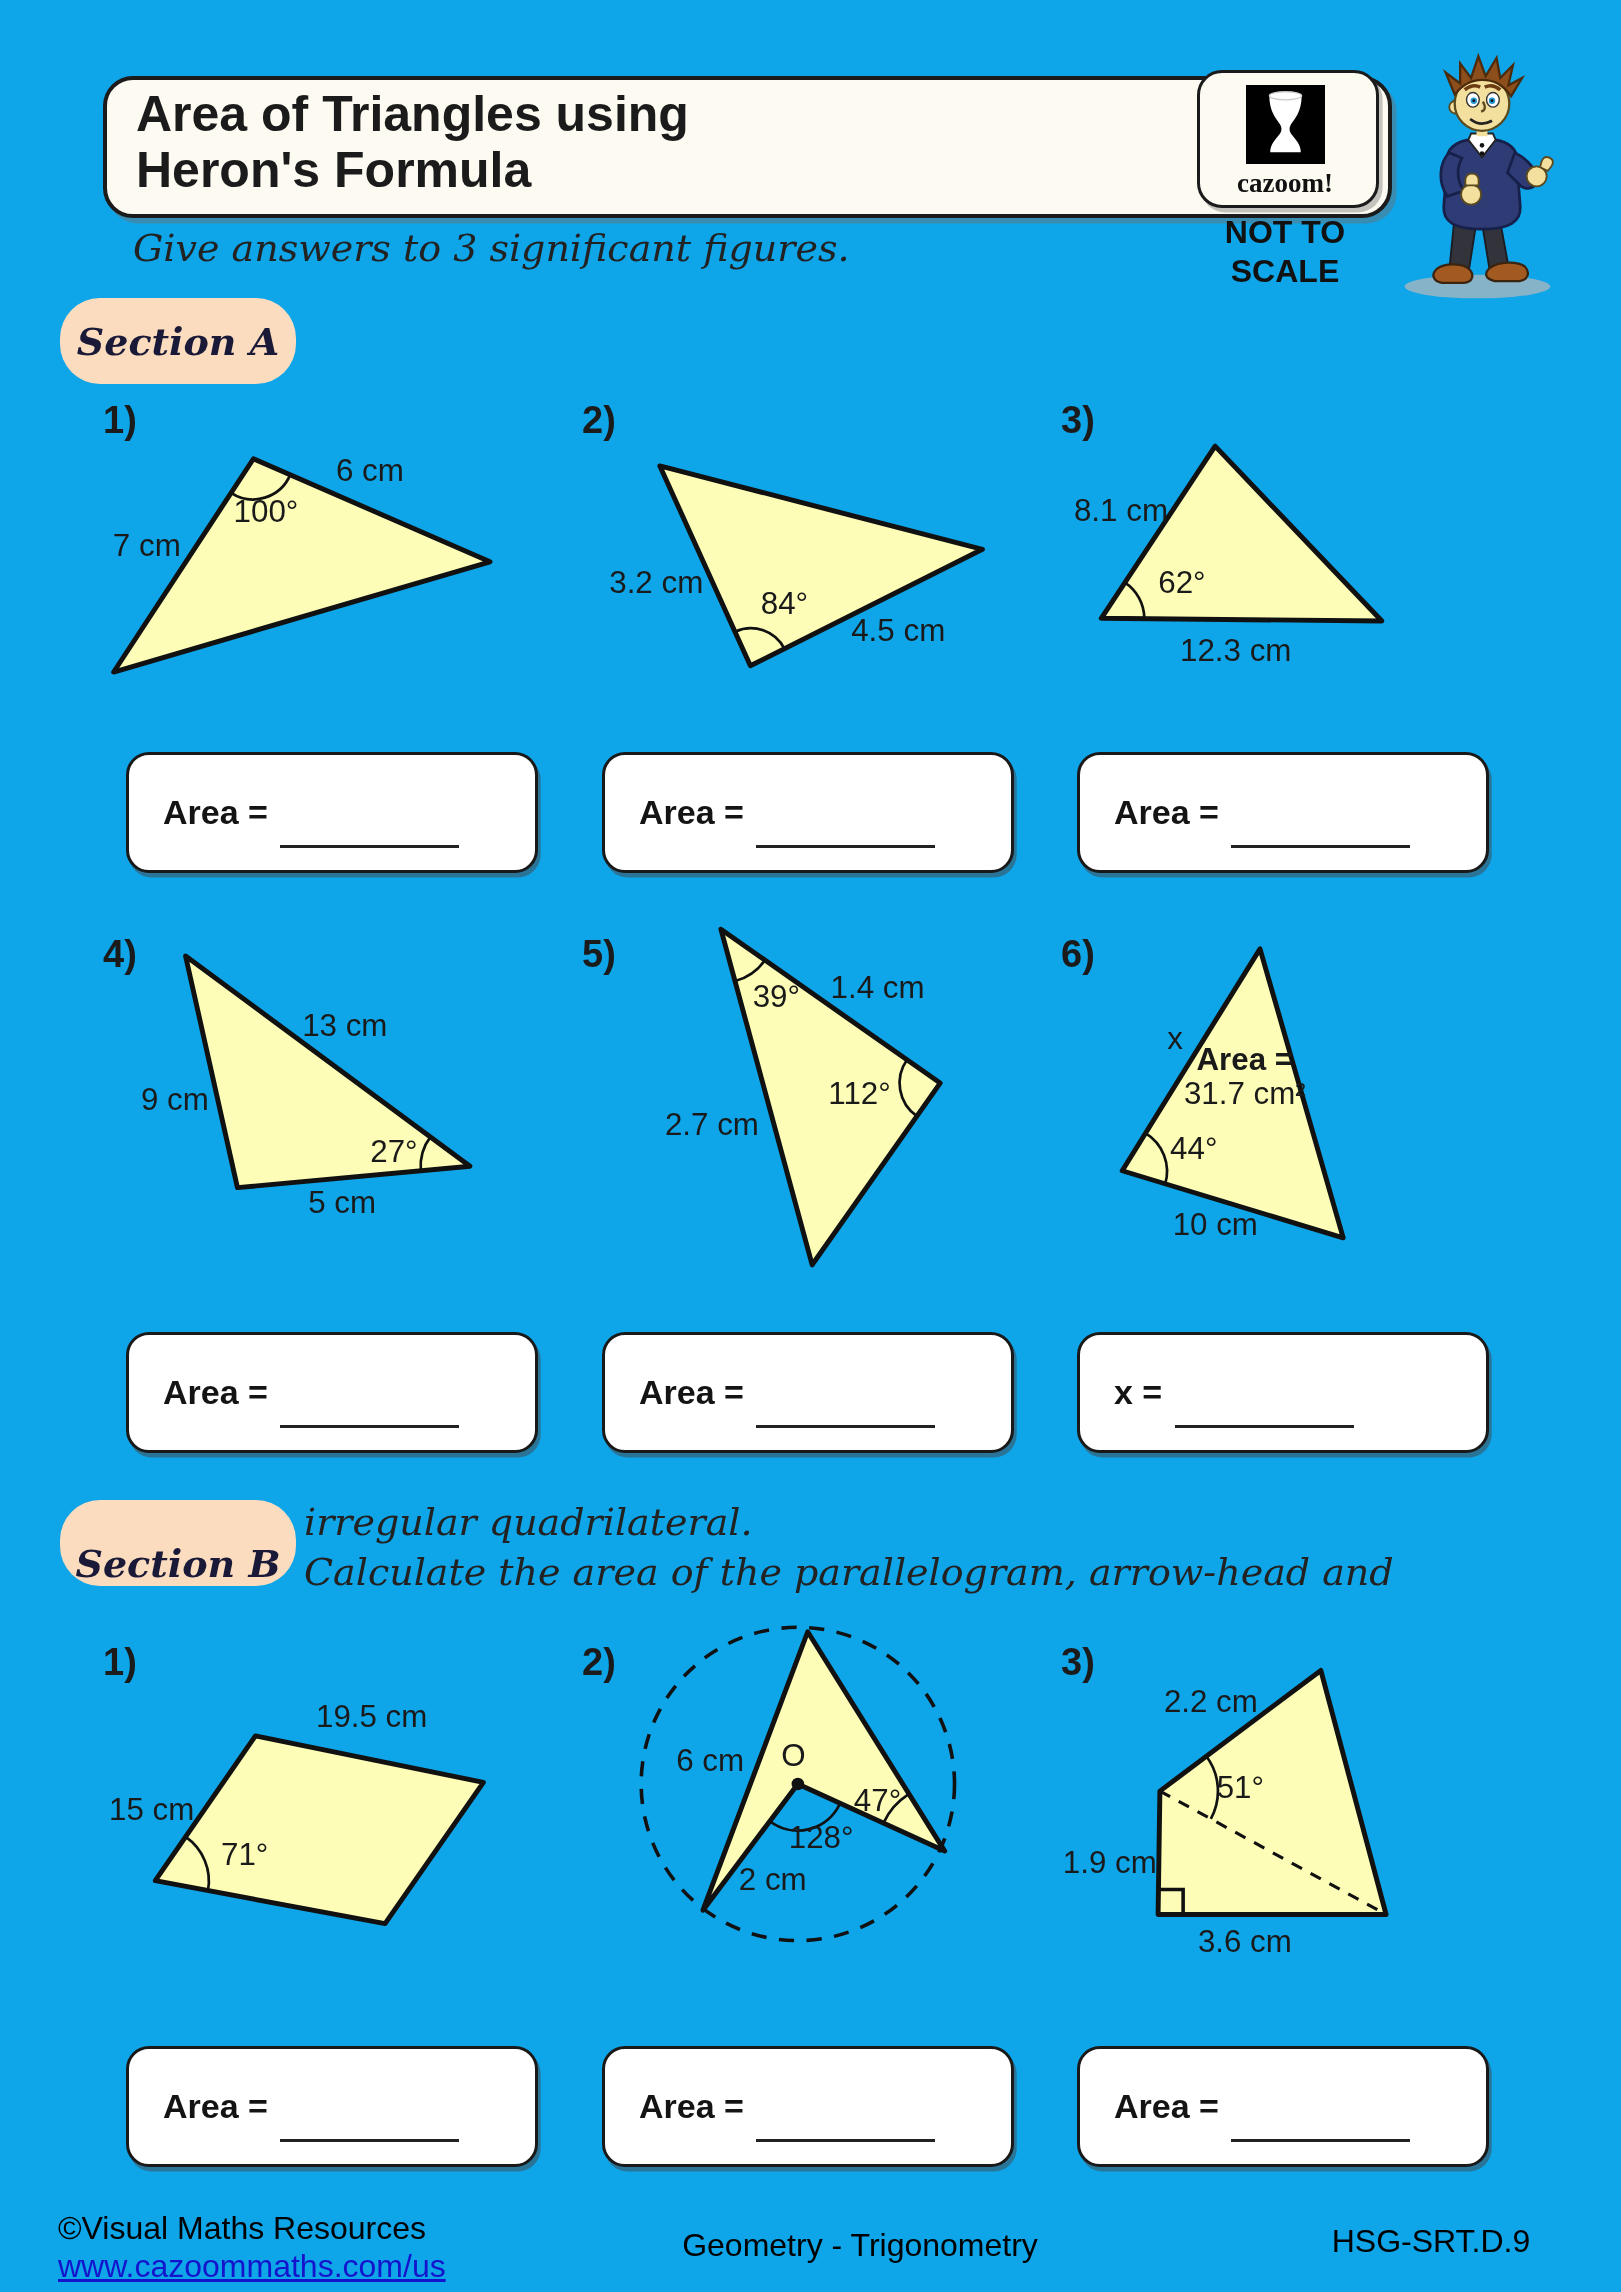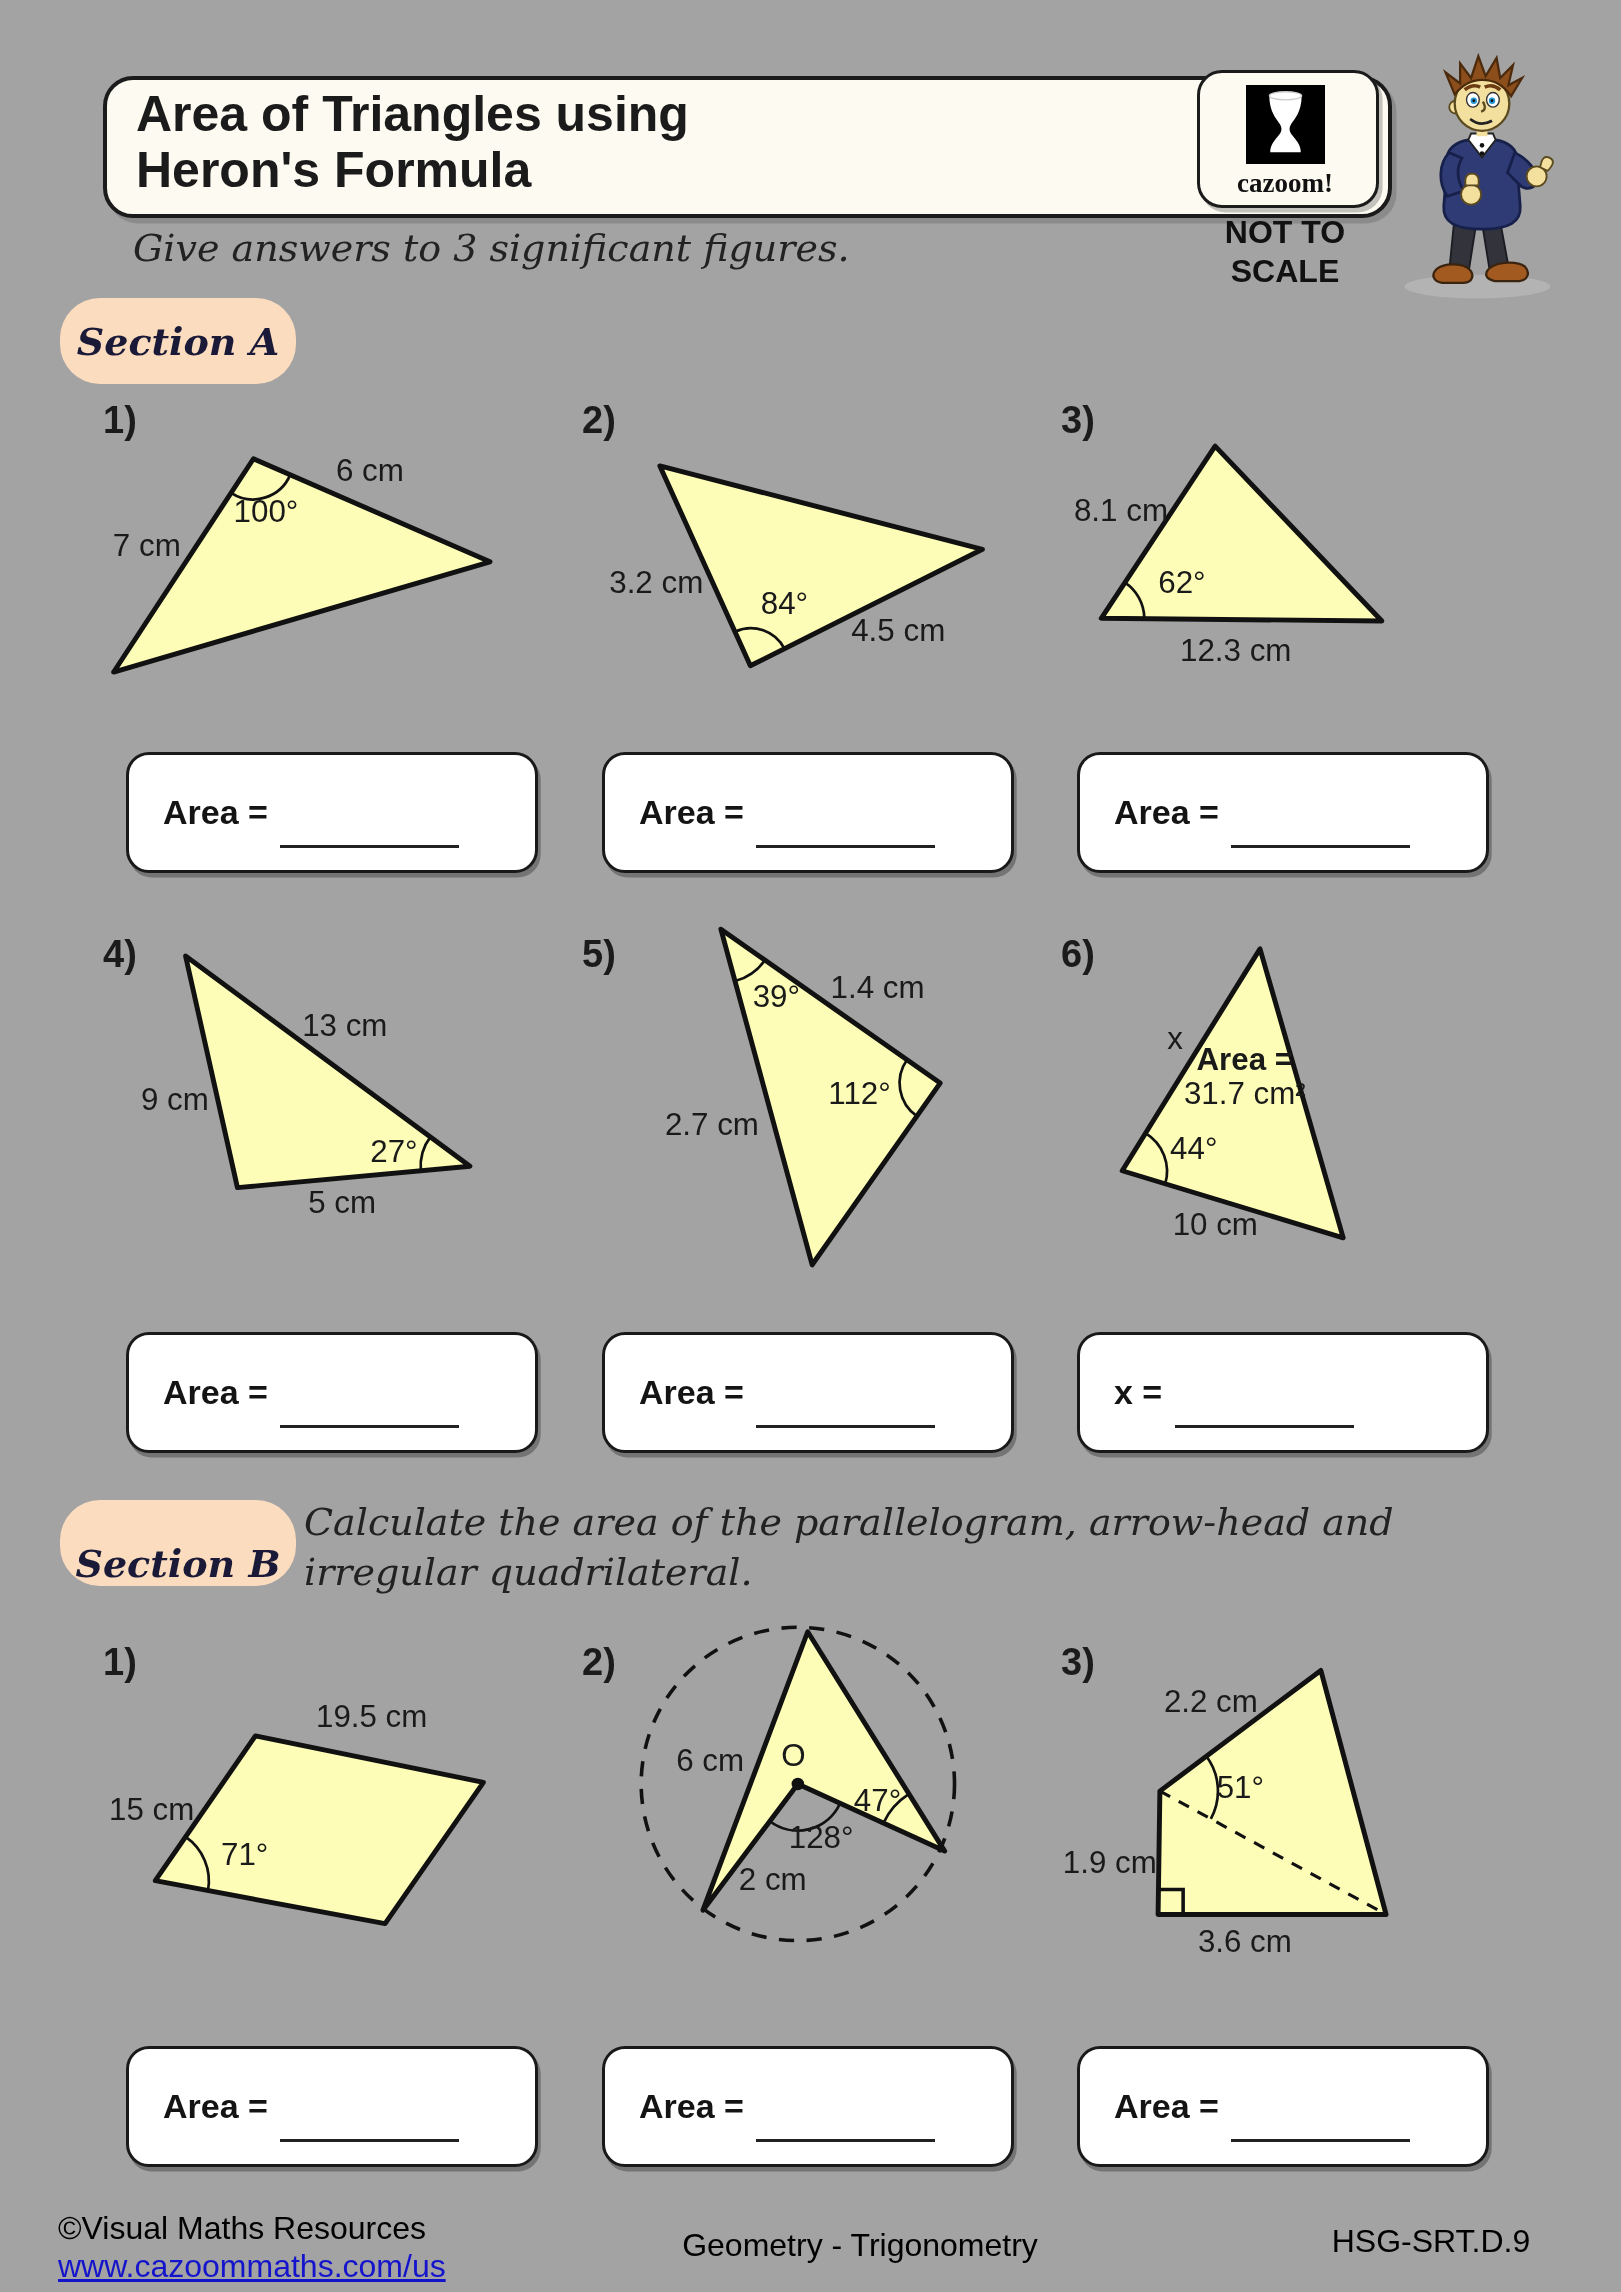--- a/index.html
+++ b/index.html
@@ -1,16 +1,16 @@
 <!DOCTYPE html>
 <html style="font-size:14.3px"><head>
 <meta charset="utf-8">
 <style>
   html,body{margin:0;padding:0;background:#ffffff;}
-  #page{position:relative;width:1622px;height:2293px;background:#a3a3a3;
+  #page{position:relative;width:1622px;height:2293px;background:#0ea5e9;
         font-family:"Liberation Sans",sans-serif;overflow:hidden;}
   .abs{position:absolute;}
 
   #page-border{left:49px;top:36px;width:1515px;height:2148px;
 servi    border:4.5px solid #F8C979;border-radius:54px;}
   #page-border{position:absolute;}
 
   #title-box{left:103px;top:76px;width:1281px;height:134px;background:#FCFAF1;
     border:4.5px solid #1b1b1b;border-radius:30px;
     box-shadow:4.5px 5.4px 0 rgba(110,110,110,.45);}
@@ -217,22 +217,22 @@
   </div>
   <div class="abs answer-box" style="left:1077px;top:1332px;">
     <span class="lbl">x =</span>
     <span class="blank"></span>
   </div>
 
   <div id="section-b-pill" class="abs section-pill">
     <span>Section B</span>
   </div>
   <div id="section-b-instr" class="abs serif-italic section-instr">
+    <div>irregular quadrilateral.</div>
     <div>Calculate the area of the parallelogram, arrow-head and</div>
-    <div>irregular quadrilateral.</div>
   </div>
 
   <div class="abs q-num" style="left:103px;top:1641px;">1)</div>
   <div class="abs q-num" style="left:582px;top:1641px;">2)</div>
   <div class="abs q-num" style="left:1061px;top:1641px;">3)</div>
 
   <div class="abs" style="left:85px;top:1684px;">
     <svg width="466" height="304" viewBox="0 0 520 340">
       <polygon class="shape" points="190,58 445,110 335,268 78,220"></polygon>
       <path class="arc" d="M112,171 A60,60 0 0 1 137,231"></path>

